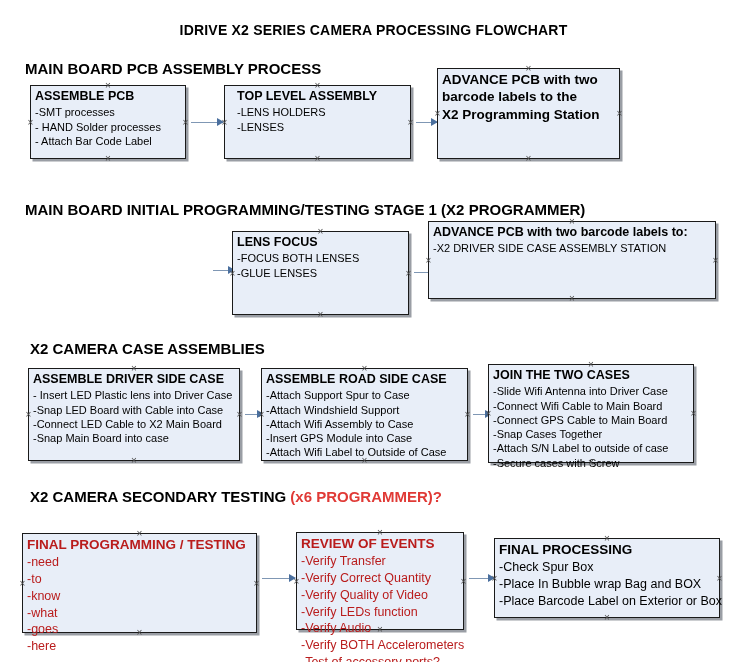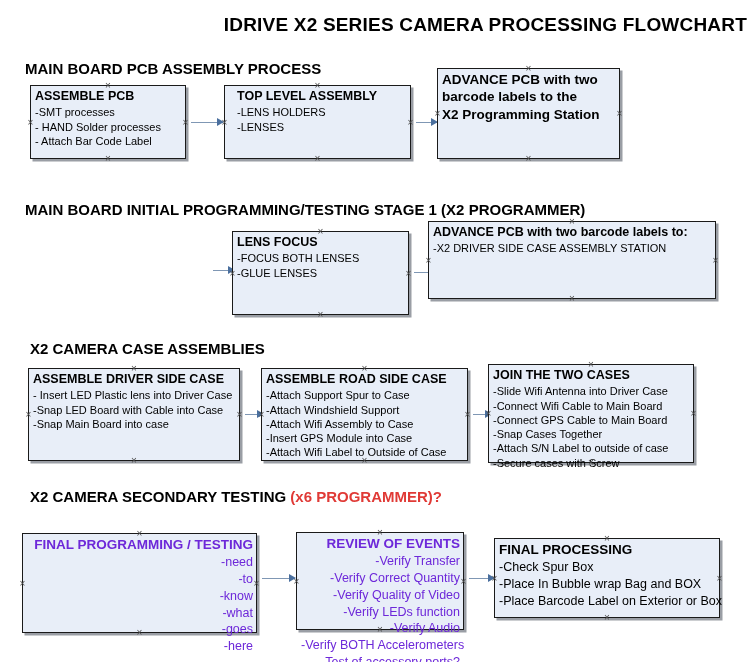--- a/index.html
+++ b/index.html
@@ -11,24 +11,24 @@
     position: relative;
     width: 747px;
     height: 662px;
     background: #ffffff;
     overflow: hidden;
     font-family: "Liberation Sans", sans-serif;
   }
   .title {
     position: absolute;
     left: 0;
-    top: 14px;
+    top: 22px;
     width: 747px;
-    text-align: right;
-    font-size: 19px;
+    text-align: center;
+    font-size: 14px;
     font-weight: bold;
     color: #000000;
     letter-spacing: 0.2px;
   }
   .section-head {
     position: absolute;
     font-size: 15px;
     font-weight: bold;
     color: #000000;
     white-space: nowrap;
@@ -54,21 +54,21 @@
     margin-bottom: 1px;
   }
   .node .nd-line {
     font-size: 11px;
     color: #000000;
     line-height: 1.30;
     white-space: nowrap;
   }
   .node.big .nd-title { font-size: 13.5px; }
   .node.big .nd-line { font-size: 12.5px; line-height: 1.34; }
-  .node.red .nd-title, .node.red .nd-line { color: #6d28d9; text-align: right; }
+  .node.red .nd-title, .node.red .nd-line { color: #b91c1c; }
   .node.overflow { overflow: visible; }
 
   
   .handle {
     position: absolute;
     width: 9px;
     height: 9px;
     color: #4d4d4d;
     font-size: 10px;
     line-height: 9px;
@@ -193,20 +193,21 @@
   </div>
 
   <div class="section-head" style="left:30px; top:340px;">
     <span>X2 CAMERA CASE ASSEMBLIES</span>
   </div>
 
   <div class="node" style="left:28px; top:368px; width:212px; height:93px;">
     <div class="nd-title">ASSEMBLE DRIVER SIDE CASE</div>
     <div class="nd-line">- Insert LED Plastic lens into Driver Case</div>
     <div class="nd-line">-Snap LED Board with Cable into Case</div>
+    <div class="nd-line">-Connect LED Cable to X2 Main Board</div>
     <div class="nd-line">-Snap Main Board into case</div>
     <span class="handle h-top"></span>
     <span class="handle h-bot"></span>
     <span class="handle h-left"></span>
     <span class="handle h-right"></span>
   </div>
 
   <div class="arrow" style="left:245px; top:414px; width:18px;">
     <span class="shaft"></span>
     <span class="head"></span>

